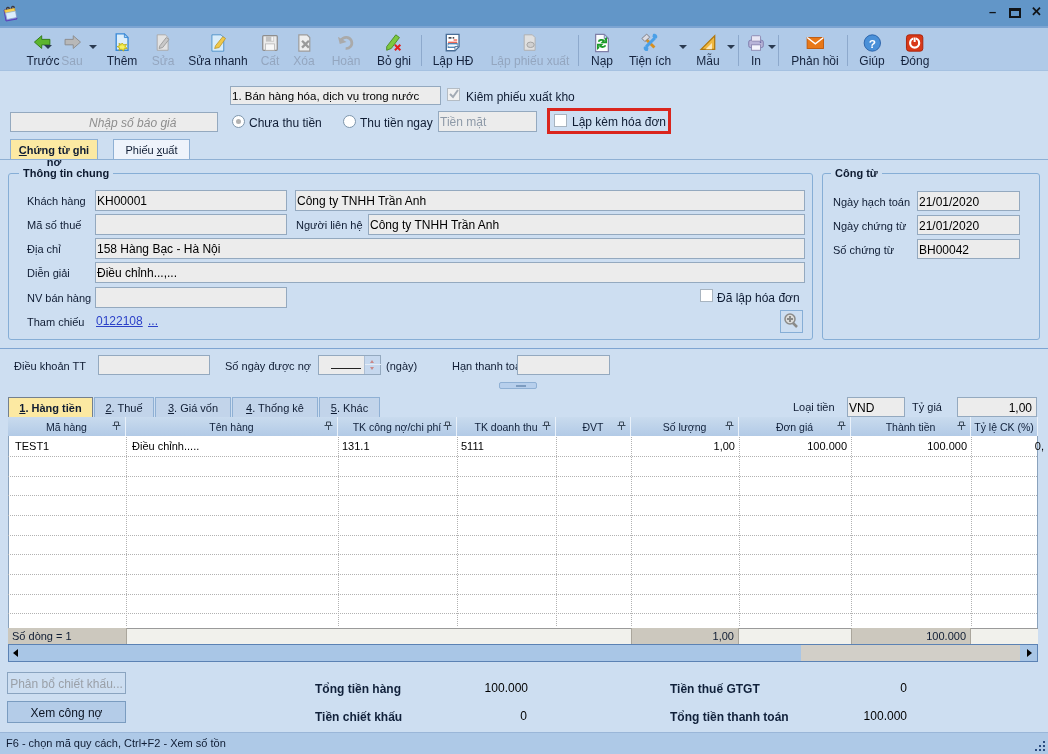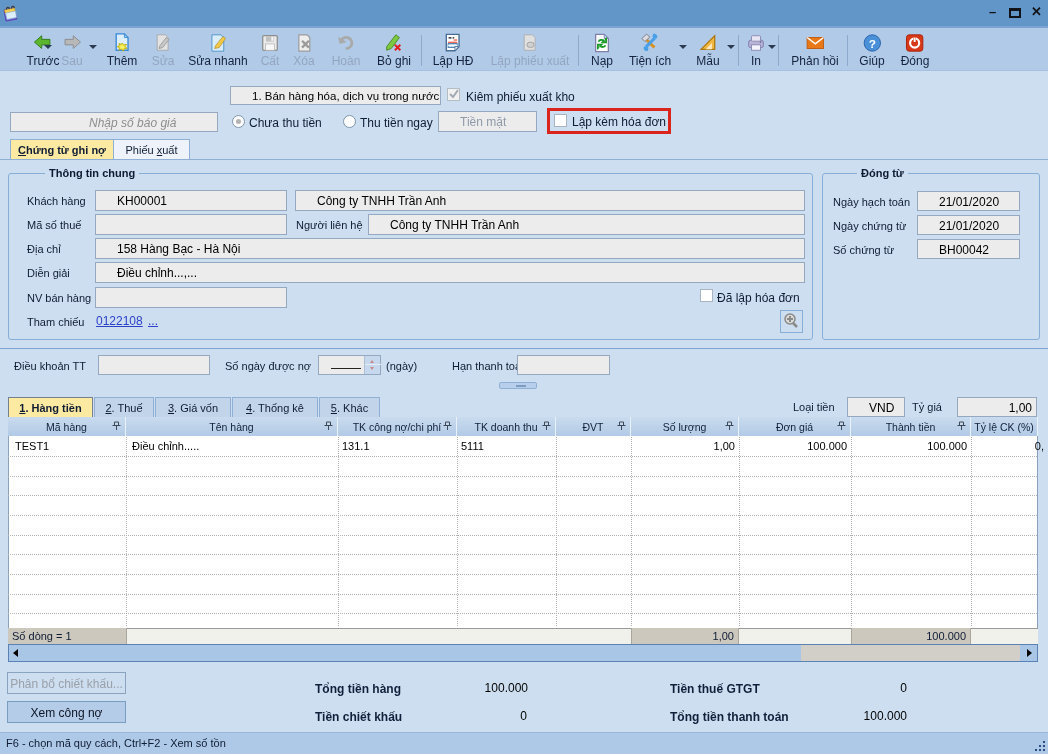--- a/index.html
+++ b/index.html
@@ -16,33 +16,33 @@
   
   #toolbar{position:absolute;left:0;top:26px;width:1048px;height:45px;
     background:#b0cae8;border-top:2px solid #7ca4d2;border-bottom:1px solid #a5c1e1;}
   .tbi{position:absolute;top:5px;transform:translateX(-50%);text-align:center;font-size:12px;color:#15233d;}
   .tbi .ic{display:block;margin:0 auto 1px auto;width:20px;height:20px;position:relative;}
   .tbi.dis{color:#94a6bf;}
   .tbsep{position:absolute;top:7px;width:1px;height:31px;background:#8da9cc;}
   .caret{position:absolute;width:0;height:0;border-left:4px solid transparent;border-right:4px solid transparent;border-top:4px solid #2a3a50;top:17px;}
   
   #bigtitle{position:absolute;left:10px;top:81px;font-size:21px;font-weight:bold;color:#10203a;letter-spacing:0px;}
-  .field{position:absolute;background:#ececec;border:1px solid #94a9bf;font-size:12px;color:#000;padding:3px 4px 0 21px;white-space:nowrap;overflow:hidden;}
+  .field{position:absolute;background:#ececec;border:1px solid #94a9bf;font-size:12px;color:#000;padding:3px 4px 0 1px;white-space:nowrap;overflow:hidden;}
   .lbl{position:absolute;font-size:11px;color:#0f1c33;white-space:nowrap;}
   .cb{position:absolute;width:13px;height:13px;background:#fff;border:1px solid #a8b4c0;}
   .radio{position:absolute;width:13px;height:13px;border-radius:50%;background:#fff;border:1px solid #7e96ac;}
   .radio.sel:after{content:"";position:absolute;left:3px;top:3px;width:5px;height:5px;border-radius:50%;background:#b2b2b2;}
   
   .tab{position:absolute;height:21px;border:1px solid #8fb0d4;border-bottom:none;font-size:11px;text-align:center;padding-top:4px;}
   .tab.on{background:#fce9a2;font-weight:bold;}
   .tab.off{background:#dce8f6;}
   .tab.off2{background:#c2d4ea;}
   
   .grp{position:absolute;border:1px solid #86aed6;border-radius:3px;}
-  .grplbl{position:absolute;top:-7px;background:#cddef1;padding:0 4px;font-weight:bold;font-size:11px;color:#0d1a30;margin-left:26px;}
+  .grplbl{position:absolute;top:-7px;background:#cddef1;padding:0 4px;font-weight:bold;font-size:11px;color:#0d1a30;}
   .link{color:#2c41c8;text-decoration:underline;font-size:12px;}
   
   .gh{position:absolute;top:417px;height:19px;background:linear-gradient(#c9dbee,#b2cae6);border-right:1px solid #e9f1fa;font-size:10.5px;color:#10203a;text-align:center;padding-top:4px;}
   .gcell{position:absolute;font-size:11px;color:#000;white-space:nowrap;}
   .gvline{position:absolute;top:437px;width:1px;height:190px;background:repeating-linear-gradient(to bottom,#b2b2b2 0 1px,transparent 1px 2px);}
   .ghline{position:absolute;left:8px;width:1030px;height:1px;background:repeating-linear-gradient(to right,#b2b2b2 0 1px,transparent 1px 2px);}
   .pin{position:absolute;top:4px;}
   .fcell{position:absolute;top:628px;height:17px;font-size:11px;padding:2px 4px 0 4px;}
   .btn{position:absolute;border:1px solid #7195c2;background:linear-gradient(#e9f1fa,#d6e5f5);font-size:11px;text-align:center;padding-top:3px;}
   .sumlbl{position:absolute;font-weight:bold;font-size:12px;color:#10203a;}
@@ -178,21 +178,21 @@
   <div class="field" style="left:10px;top:112px;width:208px;height:20px;color:#8e8e8e;font-style:italic;padding-left:78px;">Nhập số báo giá</div>
   <div class="radio sel" style="left:232px;top:115px;"></div>
   <div class="lbl" style="left:249px;top:116px;font-size:12px;">Chưa thu tiền</div>
   <div class="radio" style="left:343px;top:115px;"></div>
   <div class="lbl" style="left:360px;top:116px;font-size:12px;">Thu tiền ngay</div>
   <div class="field" style="left:438px;top:111px;width:99px;height:21px;color:#8e9aa8;">Tiền mặt</div>
   <div class="abs" style="left:547px;top:108px;width:124px;height:26px;border:3px solid #da251d;background:#cddef1;"></div>
   <div class="cb" style="left:554px;top:114px;"></div>
   <div class="lbl" style="left:572px;top:115px;font-size:12px;">Lập kèm hóa đơn</div>
 
-  <div class="tab on" style="left:10px;top:139px;width:104px;"><u>C</u>hứng từ ghi nợ</div>
+  <div class="tab on" style="left:10px;top:139px;width:88px;"><u>C</u>hứng từ ghi nợ</div>
   <div class="tab off" style="left:113px;top:139px;width:77px;background:#eef3fb;text-align:center;">Phiếu <u>x</u>uất</div>
   <div class="abs" style="left:0;top:159px;width:1048px;height:1px;background:#8fb0d4;"></div>
 
   <div class="grp" style="left:8px;top:173px;width:805px;height:167px;">
     <div class="grplbl" style="left:10px;">Thông tin chung</div>
   </div>
   <div class="lbl" style="left:27px;top:195px;">Khách hàng</div>
   <div class="field" style="left:95px;top:190px;width:192px;height:21px;">KH00001</div>
   <div class="field" style="left:295px;top:190px;width:510px;height:21px;">Công ty TNHH Trần Anh</div>
   <div class="lbl" style="left:27px;top:219px;">Mã số thuế</div>
@@ -212,21 +212,21 @@
   <div class="abs link" style="left:148px;top:314px;">...</div>
   <div class="abs" style="left:780px;top:310px;width:23px;height:23px;border:1px solid #86aed6;">
     <svg width="21" height="21" viewBox="0 0 21 21">
       <circle cx="9" cy="8" r="5" fill="#dcdcda" stroke="#8a8a88" stroke-width="1.5"></circle>
       <path d="M12 12 L16 16" stroke="#8a8a88" stroke-width="2.5"></path>
       <path d="M6 8 h6 M9 5 v6" stroke="#8a8a88" stroke-width="2"></path>
     </svg>
   </div>
 
   <div class="grp" style="left:822px;top:173px;width:218px;height:167px;">
-    <div class="grplbl" style="left:8px;">Đóng từ</div>
+    <div class="grplbl" style="left:8px;">Công từ</div>
   </div>
   <div class="lbl" style="left:833px;top:196px;">Ngày hạch toán</div>
   <div class="field" style="left:917px;top:191px;width:103px;height:20px;">21/01/2020</div>
   <div class="lbl" style="left:833px;top:220px;">Ngày chứng từ</div>
   <div class="field" style="left:917px;top:215px;width:103px;height:20px;">21/01/2020</div>
   <div class="lbl" style="left:833px;top:244px;">Số chứng từ</div>
   <div class="field" style="left:917px;top:239px;width:103px;height:20px;">BH00042</div>
 
   <div class="abs" style="left:0;top:348px;width:1048px;height:1px;background:#7fa5d2;"></div>
 

